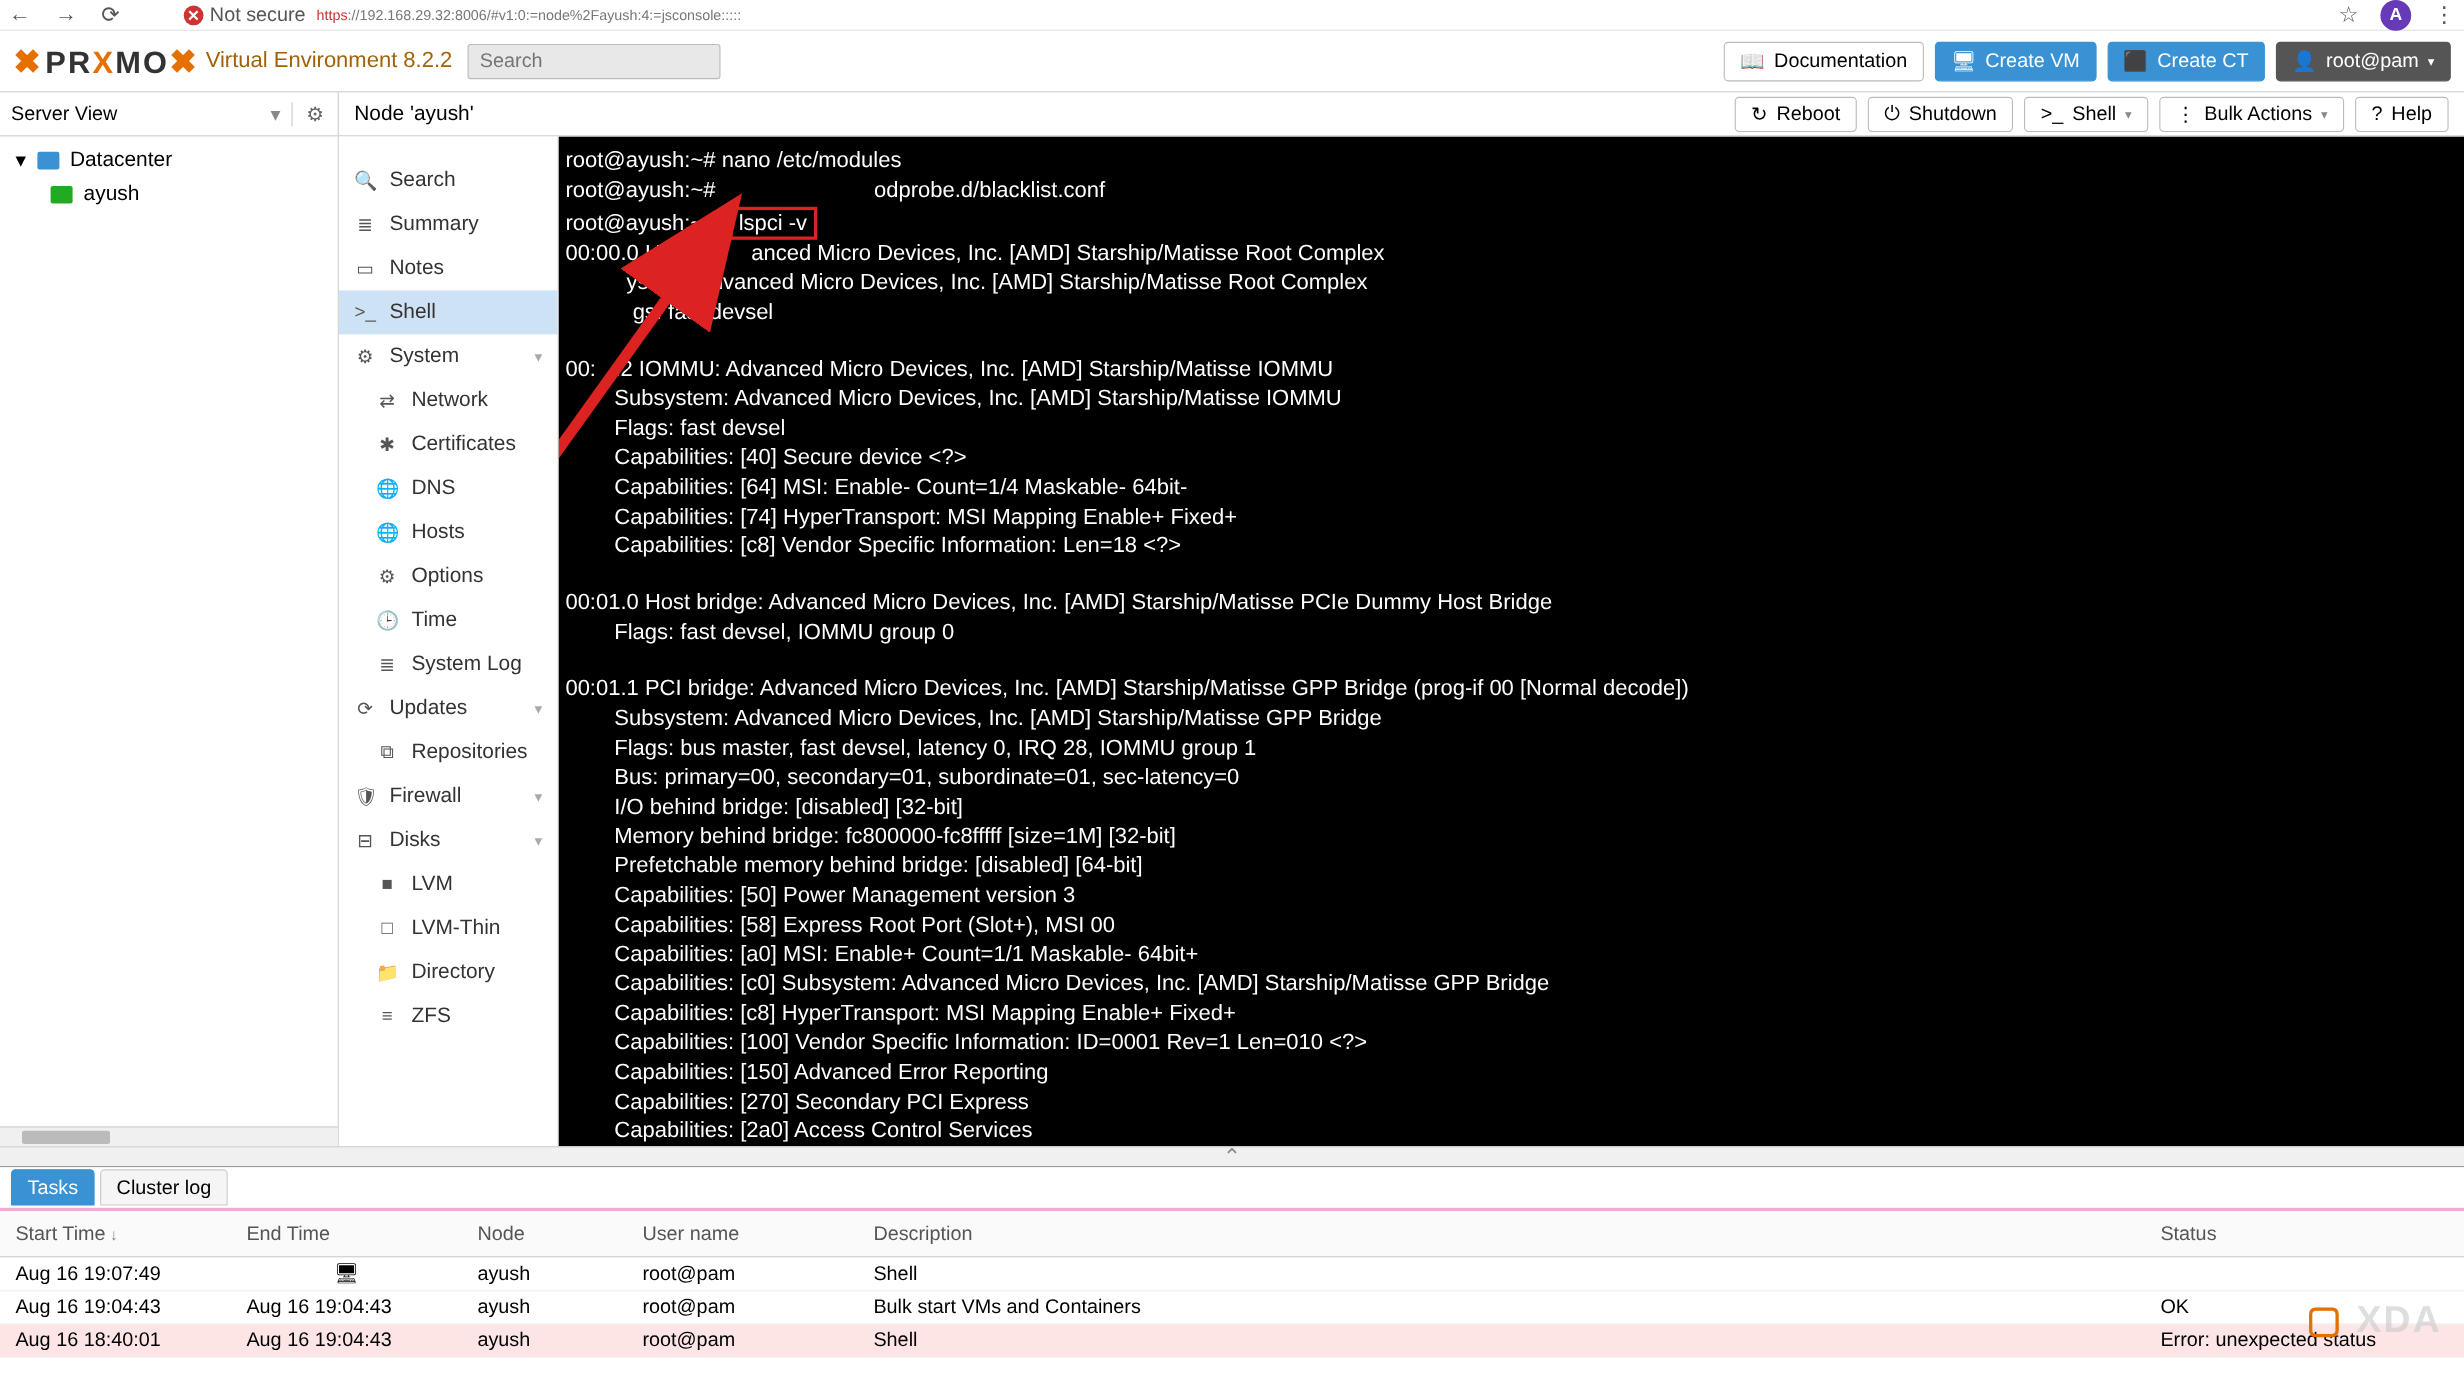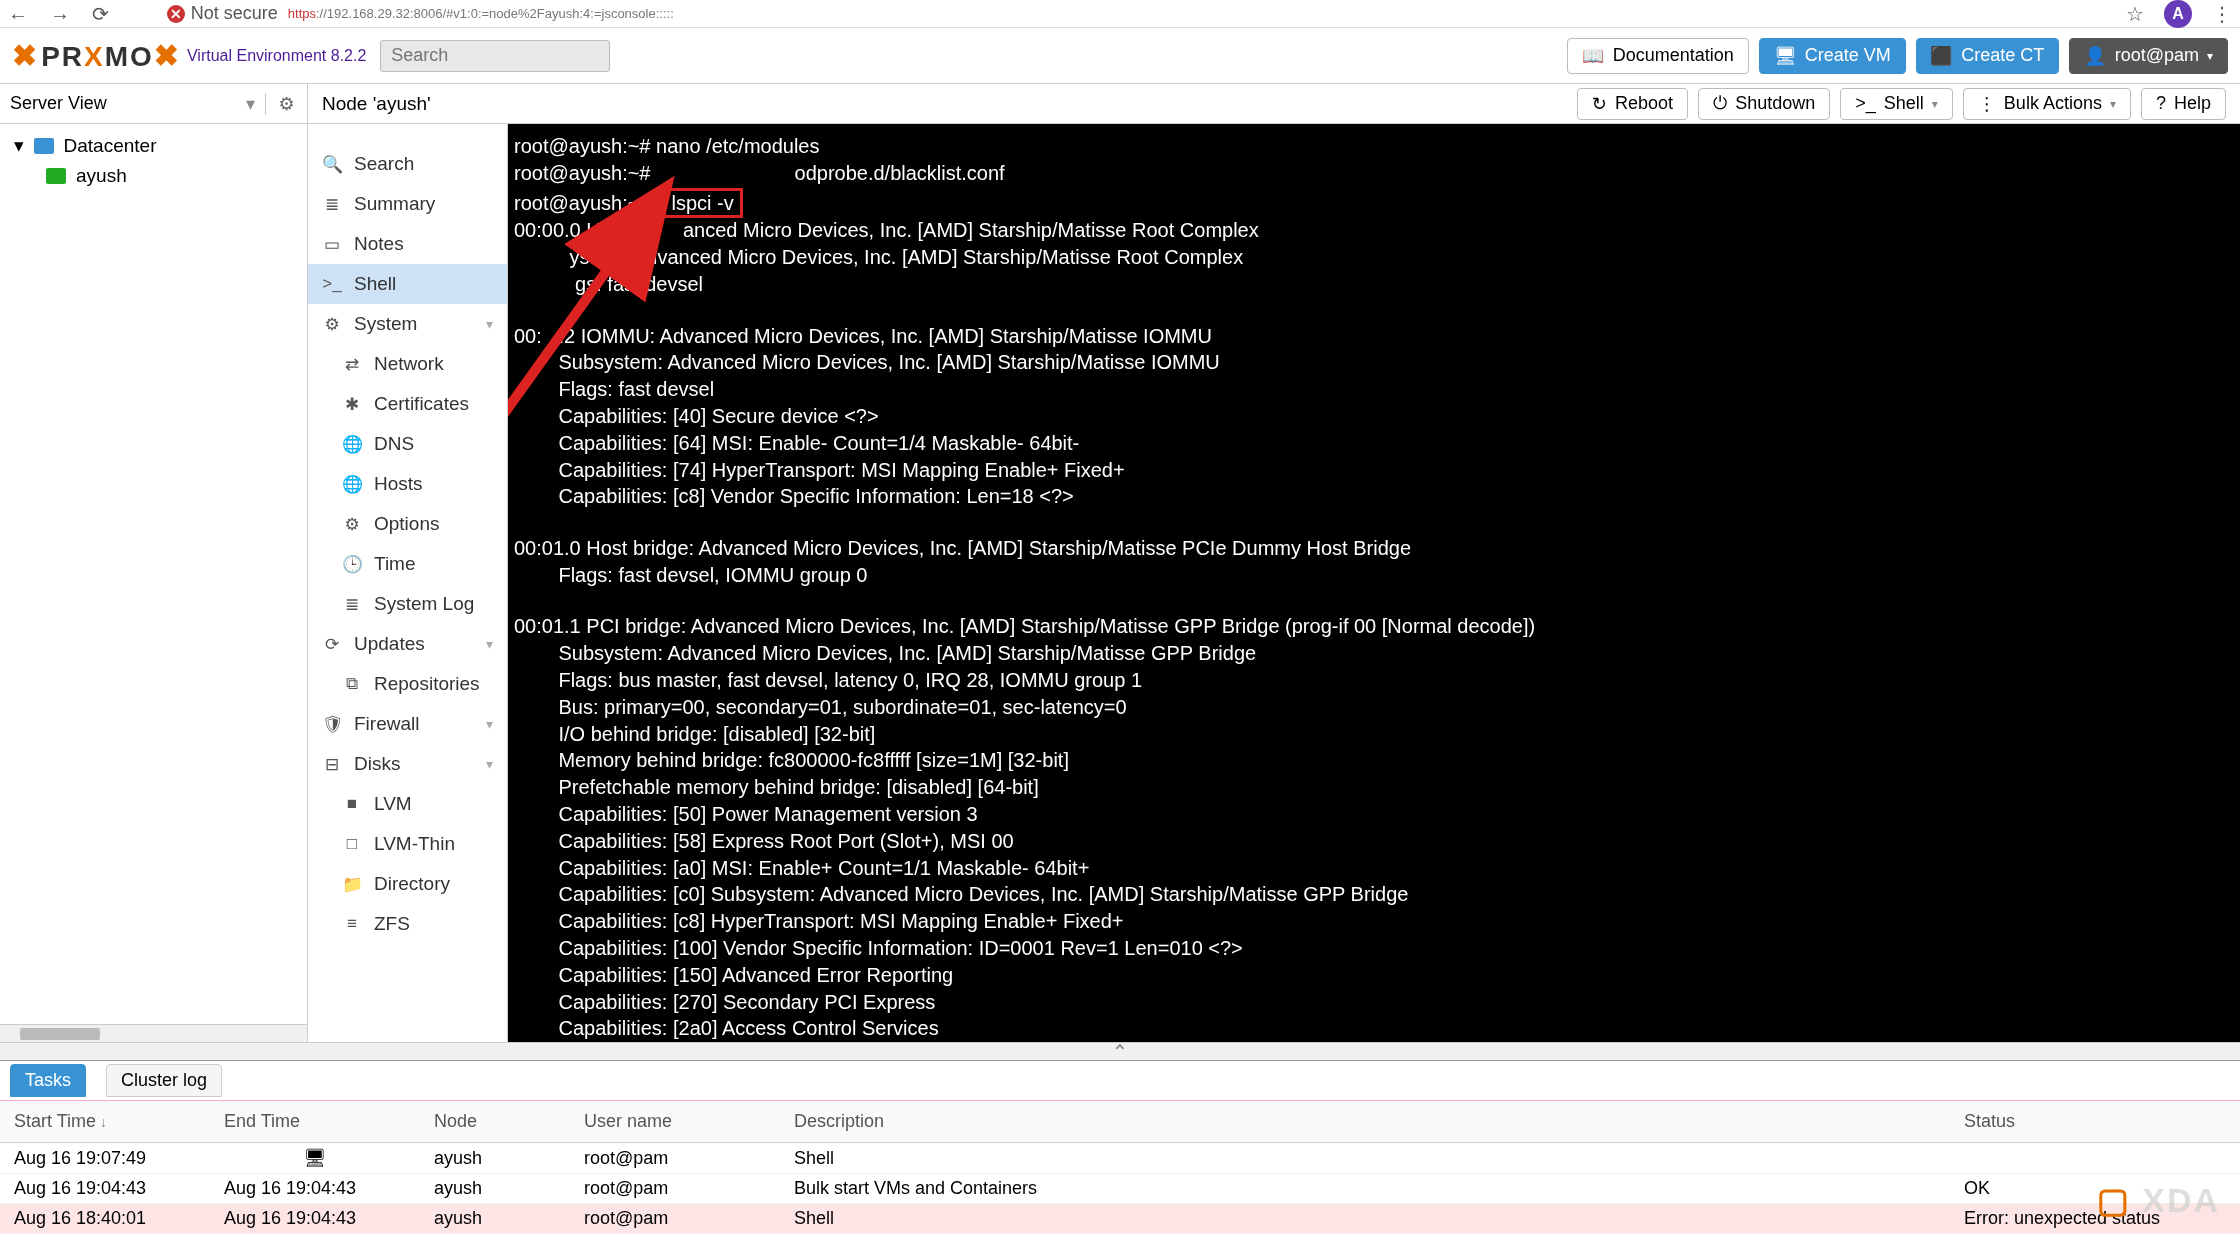--- a/index.html
+++ b/index.html
@@ -14,21 +14,21 @@
 .url { color: #777; font-size: 13px; }
 .url .proto { color: #c33; }
 .browser-right { margin-left: auto; display: flex; gap: 20px; align-items: center; color: #555; }
 .avatar-circle { width: 28px; height: 28px; border-radius: 50%; background: #673ab7; color: #fff; display: flex; align-items: center; justify-content: center; font-size: 16px; font-weight: bold; }
 
 
 .top-toolbar { height: 56px; background: #fff; border-bottom: 1px solid #ccc; display: flex; align-items: center; padding: 0 12px; }
 .logo-area { display: flex; align-items: center; gap: 4px; }
 .logo-text { font-weight: 800; font-size: 28px; letter-spacing: 2px; color: #333; }
 .logo-x { color: #e57000; font-weight: 900; font-size: 30px; }
-.env-label { font-size: 16px; color: #4c1d95; margin-left: 6px; }
+.env-label { font-size: 20px; color: #a16207; margin-left: 6px; }
 .search-box { margin-left: 14px; background: #e8e8e8; border: 1px solid #bbb; border-radius: 3px; width: 230px; height: 32px; padding: 0 10px; font-size: 18px; color: #999; }
 .toolbar-right { margin-left: auto; display: flex; gap: 10px; align-items: center; }
 .tb-btn { background: #fff; border: 1px solid #bbb; border-radius: 4px; padding: 6px 14px; font-size: 18px; display: flex; align-items: center; gap: 8px; cursor: pointer; }
 .tb-btn.blue { background: #3892d4; color: #fff; border-color: #3892d4; }
 .tb-btn.dark { background: #555; color: #fff; border-color: #555; }
 
 
 .main-area { display: flex; height: 958px; }
 .left-panel { width: 308px; border-right: 1px solid #ccc; display: flex; flex-direction: column; }
 .server-view-hdr { height: 40px; border-bottom: 1px solid #ccc; display: flex; align-items: center; padding: 0 10px; font-size: 18px; }
@@ -56,21 +56,21 @@
 
 .console { flex: 1; background: #000; color: #fff; font-family: "Courier New", monospace; font-size: 20px; padding: 10px 6px; white-space: pre; overflow: hidden; line-height: 1.24; position: relative; }
 .red-box { display: inline-block; border: 3px solid #d22; padding: 0 6px; }
 .arrow-svg { position: absolute; pointer-events: none; top: 0; left: 0; }
 
 .scroll-bottom { height: 18px; background: #f0f0f0; border-top: 1px solid #ccc; display: flex; align-items: center; }
 .scroll-thumb { background: #bbb; height: 12px; width: 80px; margin-left: 20px; border-radius: 2px; }
 
 
 .bottom-panel { border-top: 1px solid #999; }
-.tabs-row { height: 40px; display: flex; align-items: center; padding: 4px 10px; gap: 20px; border-bottom: 1px solid #f9a8d4; }
+.tabs-row { height: 40px; display: flex; align-items: center; padding: 4px 10px; gap: 5px; border-bottom: 3px solid #f9a8d4; }
 .tab { padding: 5px 14px; font-size: 18px; border-radius: 4px 4px 0 0; border: 1px solid #ccc; background: #f5f5f5; cursor: pointer; }
 .tab.active { background: #3892d4; color: #fff; border-color: #3892d4; }
 .task-table { width: 100%; border-collapse: collapse; font-size: 18px; }
 .task-table th { text-align: left; padding: 10px 14px; font-weight: normal; color: #555; border-bottom: 1px solid #ccc; background: #fafafa; }
 .task-table td { padding: 4px 14px; border-bottom: 1px solid #eee; }
 .task-table tr.err { background: #fde5e5; }
 
 .watermark { position: absolute; right: 20px; bottom: 40px; font-size: 34px; color: rgba(200,200,200,0.6); font-weight: 800; letter-spacing: 2px; pointer-events: none; }
 .watermark .sq { color: #e57000; }
 

